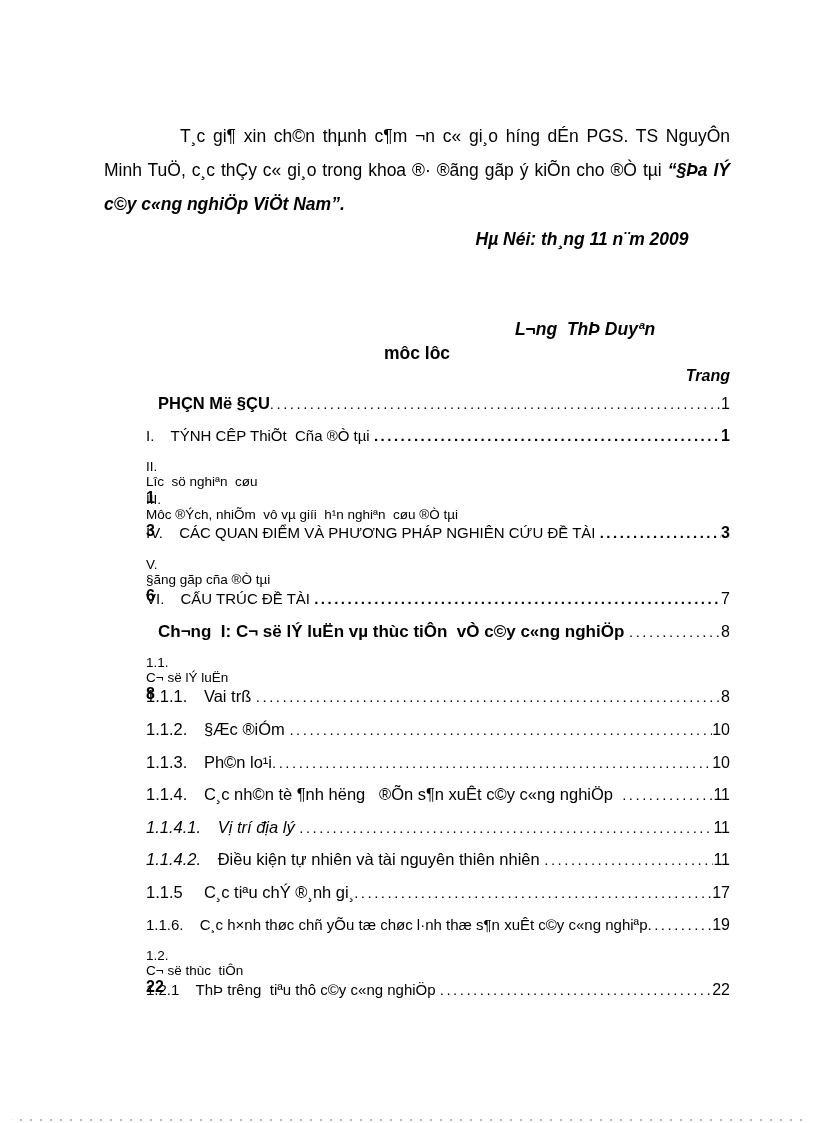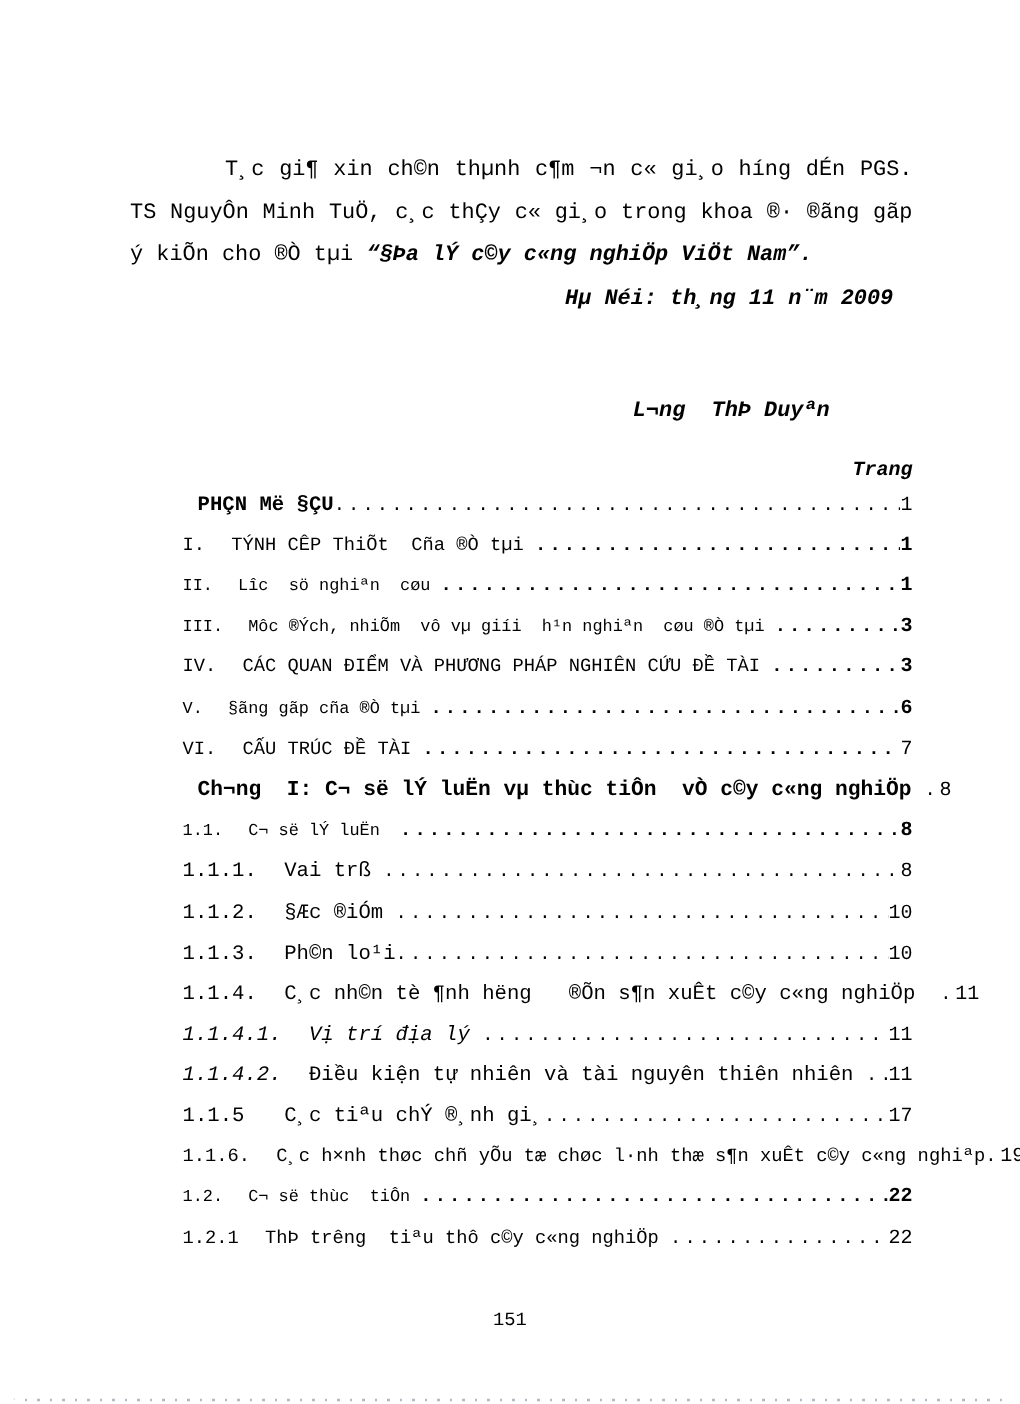--- a/index.html
+++ b/index.html
@@ -1,21 +1,21 @@
 <!DOCTYPE html>
 <html><head>
 <meta charset="utf-8">
 <style>
   html,body{margin:0;padding:0;background:#ffffff;}
   .page{
     position:relative;
     width:816px;height:1123px;
     margin:0 auto;
     background:#ffffff;
-    font-family:Liberation Mono, monospace;
+    font-family:Liberation Sans, sans-serif;
     color:#000;
     overflow:hidden;
     border-radius:24px;
   }
   .intro{
     position:absolute;left:104px;right:86px;top:101px;
     font-size:17.5px;line-height:34px;
     text-align:justify;text-indent:76px;
   }
   .intro .quote{font-weight:bold;font-style:italic;}
@@ -53,21 +53,21 @@
   .row .dots{flex:1;overflow:hidden;white-space:nowrap;min-width:12px;}
   .row .dots::after{
     content:"..................................................................................................................................................................................................................";
     letter-spacing:2.5px;font-size:15px;
   }
   .row .pg{font-size:16px;white-space:pre;}
   .h1 .num,.h1 .t{font-weight:bold;font-size:16.5px;}
   .h2 .num,.h2 .t{font-weight:bold;font-size:17px;}
   .r16{font-size:16.5px;}
   .r15{font-size:15px;}
-  .r13{font-size:13.5px;}
+  .r13{font-size:13.5px;flex-direction:column;}
   .bd .dots::after{font-weight:bold;}
   .bp .pg{font-weight:bold;}
   .it .num,.it .t{font-style:italic;}
   .itnum .num{font-style:italic;}
   .footer-page{
     position:absolute;left:0;right:0;top:1048px;
     text-align:center;font-size:15px;
   }
   .edge-dots{
     position:absolute;left:0;right:0;bottom:2px;height:2px;
@@ -79,20 +79,21 @@
 
 <div class="page">
 
   <p class="intro"><span>T¸c gi¶ xin ch©n thµnh c¶m ¬n c« gi¸o híng  dÉn PGS. TS NguyÔn Minh TuÖ, c¸c thÇy c« gi¸o trong khoa ®·  ®ãng gãp ý kiÕn cho ®Ò tµi </span><span class="quote">“§Þa lÝ c©y c«ng nghiÖp ViÖt Nam”.</span></p>
 
   <div class="dateline">Hµ Néi: th¸ng 11 n¨m 2009</div>
 
 
   <div class="author">L¬ng  ThÞ Duyªn</div>
 
+  <div class="toc-title">môc lôc</div>
 
   <div class="trang">Trang</div>
 
   <div class="toc">
     <div class="row h1">
         <span class="num"></span>
         <span class="t">PHÇN Më §ÇU</span>
         <span class="dots"></span>
         <span class="pg">1</span>
       </div>
@@ -199,17 +200,16 @@
         <span class="pg">22</span>
       </div>
     <div class="row r15">
         <span class="num">1.2.1 </span>
         <span class="t">ThÞ trêng  tiªu thô c©y c«ng nghiÖp </span>
         <span class="dots"></span>
         <span class="pg">22</span>
       </div>
   </div>
 
-  <div class="footer-page">151</div>
 
   <div class="edge-dots"></div>
 
 </div>
 
 </body></html>

